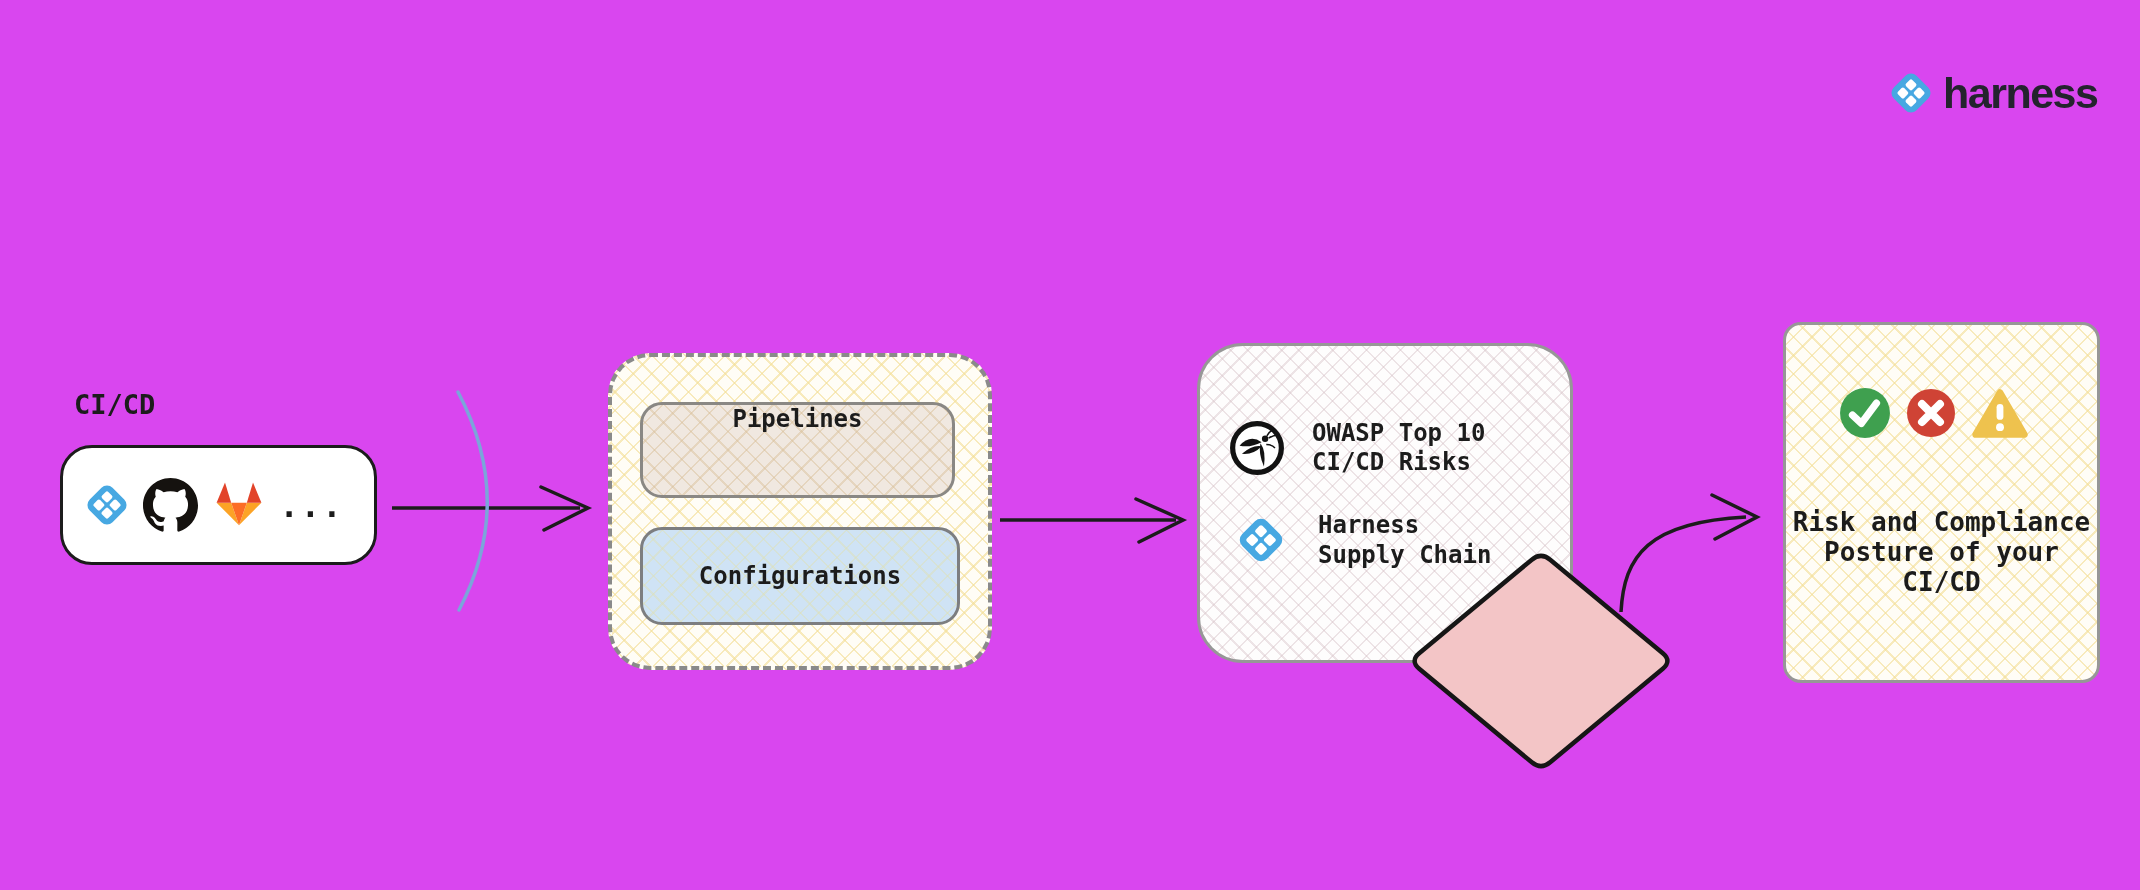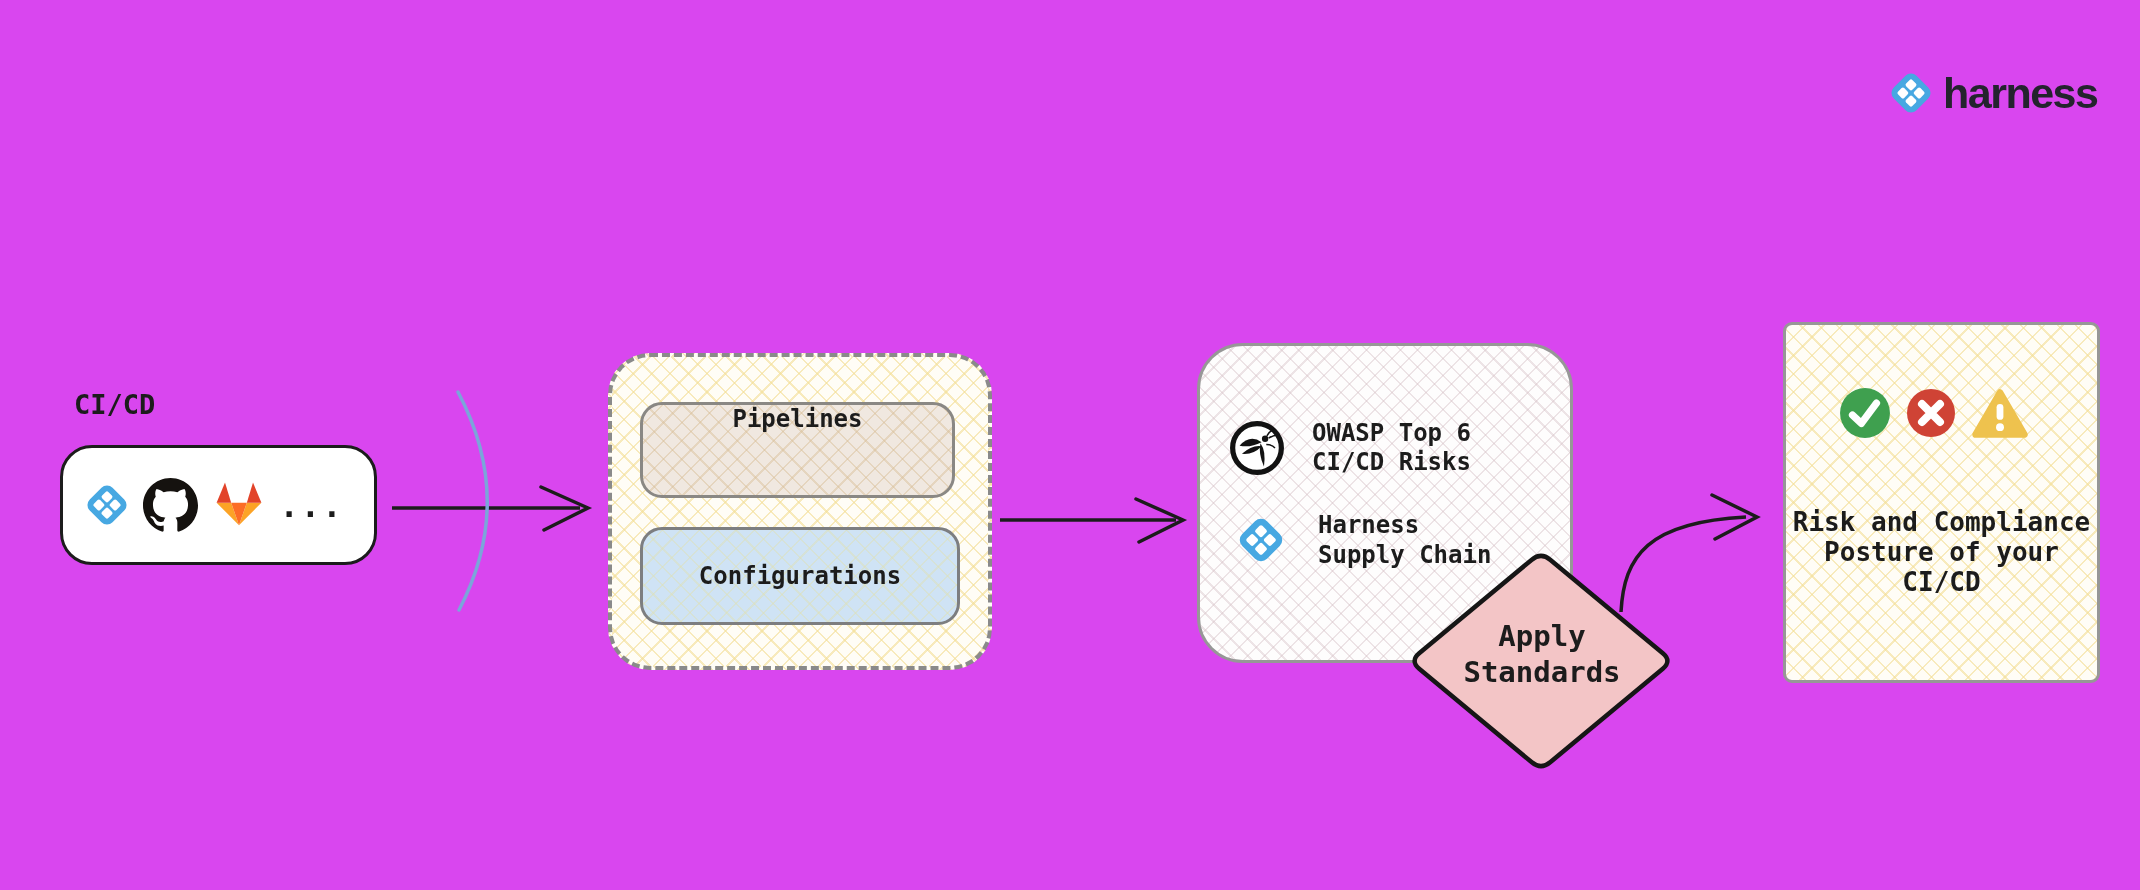--- a/index.html
+++ b/index.html
@@ -67,21 +67,21 @@
   .std-row{position:absolute;display:flex;align-items:center;}
   .std-row-1{left:28px;top:73px;gap:26px;}
   .std-row-2{left:36px;top:164px;gap:32px;}
   .std-label{font-size:24px;line-height:29px;font-weight:600;}
   .harness-supply-icon{color:var(--harness-blue,#47a8e2);}
 
   .apply-label{left:1442px;top:618px;width:200px;text-align:center;font-size:29px;
     line-height:36px;font-weight:600;z-index:4;}
 
   .result-box{left:1783px;top:322px;width:317px;height:361px;border:3px solid #979797;
-    border-radius:9px;box-sizing:border-box;z-index:1;}
+    border-radius:18px;box-sizing:border-box;z-index:1;}
   .result-icons{position:absolute;left:53px;top:62px;display:flex;align-items:center;gap:15px;}
   .result-label{position:absolute;left:4px;right:4px;top:182px;text-align:center;
     font-size:26px;line-height:30px;font-weight:600;}
 
   
   .overlay{left:0;top:0;width:2140px;height:890px;z-index:2;pointer-events:none;}
 </style>
 </head>
 <body>
 
@@ -140,21 +140,21 @@
       <svg width="58" height="58" viewBox="0 0 100 100">
         <circle cx="50" cy="50" r="42" fill="#ffffff" stroke="#121212" stroke-width="9"></circle>
         <path d="M20,46 Q38,26 58,40 Q38,50 20,46 Z" fill="#121212"></path>
         <path d="M24,60 Q42,44 58,47 Q44,62 24,60 Z" fill="#121212"></path>
         <path d="M56,42 Q66,56 62,82 Q52,60 56,42 Z" fill="#121212"></path>
         <circle cx="64" cy="34" r="5.5" fill="#121212"></circle>
         <path d="M67,29 Q72,20 80,18" stroke="#121212" stroke-width="2.5" fill="none"></path>
         <path d="M70,33 Q78,28 85,28" stroke="#121212" stroke-width="2.5" fill="none"></path>
         <path d="M66,44 Q76,44 81,50" stroke="#121212" stroke-width="2.5" fill="none"></path>
       </svg>
-      <div class="std-label pre">OWASP Top 6
+      <div class="std-label pre">OWASP Top 10
 CI/CD Risks</div>
     </div>
     <div class="std-row std-row-2">
       <svg class="harness-supply-icon" width="50" height="50" viewBox="0 0 100 100">
           <use href="#harness-mark"></use>
         </svg>
       <div class="std-label pre" style="line-height:30px">Harness
 Supply Chain</div>
     </div>
   </div>
@@ -190,16 +190,14 @@
     <path d="M1000,520 L1176,520" stroke="#1c1c1c" stroke-width="3.5" fill="none"></path>
     <path d="M1136,499 L1183,520 L1139,542" stroke="#1c1c1c" stroke-width="3.5" fill="none" stroke-linecap="round"></path>
 
     <path d="M1419.2,653.3 L1531.8,559.7 Q1541,552 1550.2,559.7 L1662.8,653.3 Q1672,661 1662.8,668.7
              L1550.2,762.3 Q1541,770 1531.8,762.3 L1419.2,668.7 Q1410,661 1419.2,653.3 Z" fill="var(--apply-pink,#f3c5c6)" stroke="#161616" stroke-width="4.5" stroke-linejoin="round"></path>
 
     <path d="M1621,612 C1624,556 1648,522 1746,517" stroke="#1c1c1c" stroke-width="3.5" fill="none"></path>
     <path d="M1712,495 L1757,517 L1715,539" stroke="#1c1c1c" stroke-width="3.5" fill="none" stroke-linecap="round"></path>
   </svg>
 
-  <div class="abs apply-label pre">Apply
-Standards</div>
 
 </div>
 
 </body></html>

